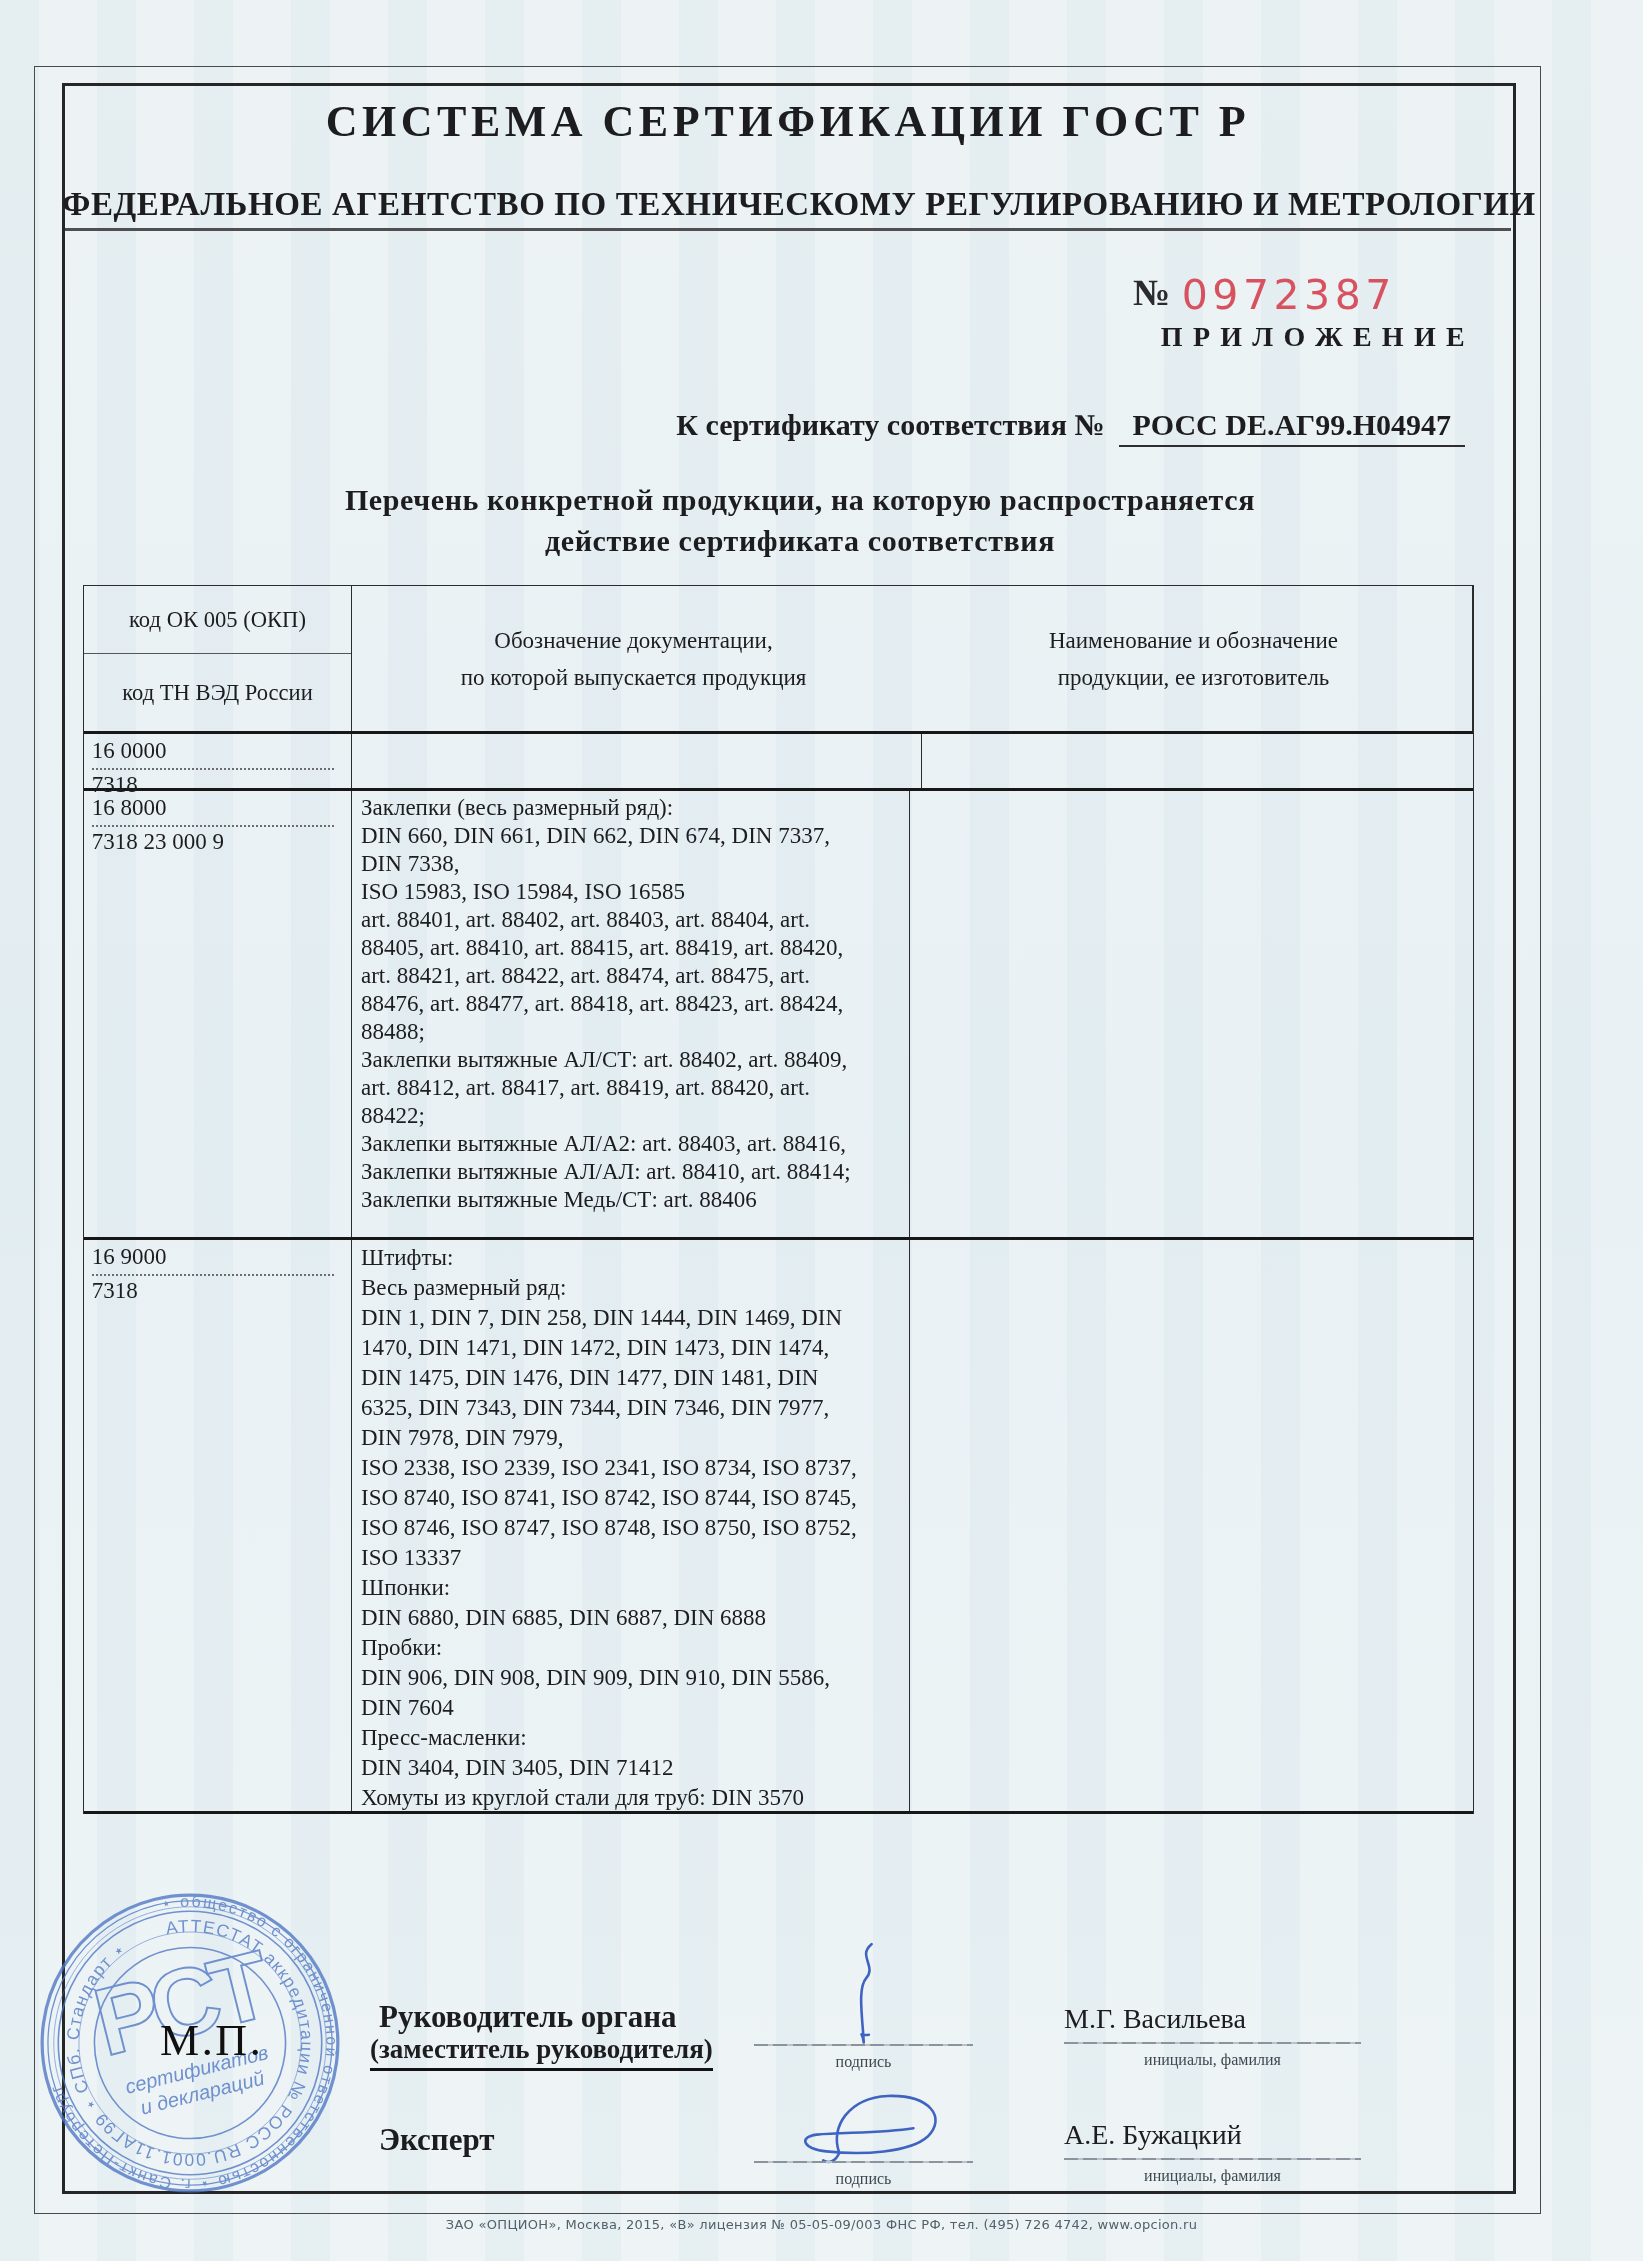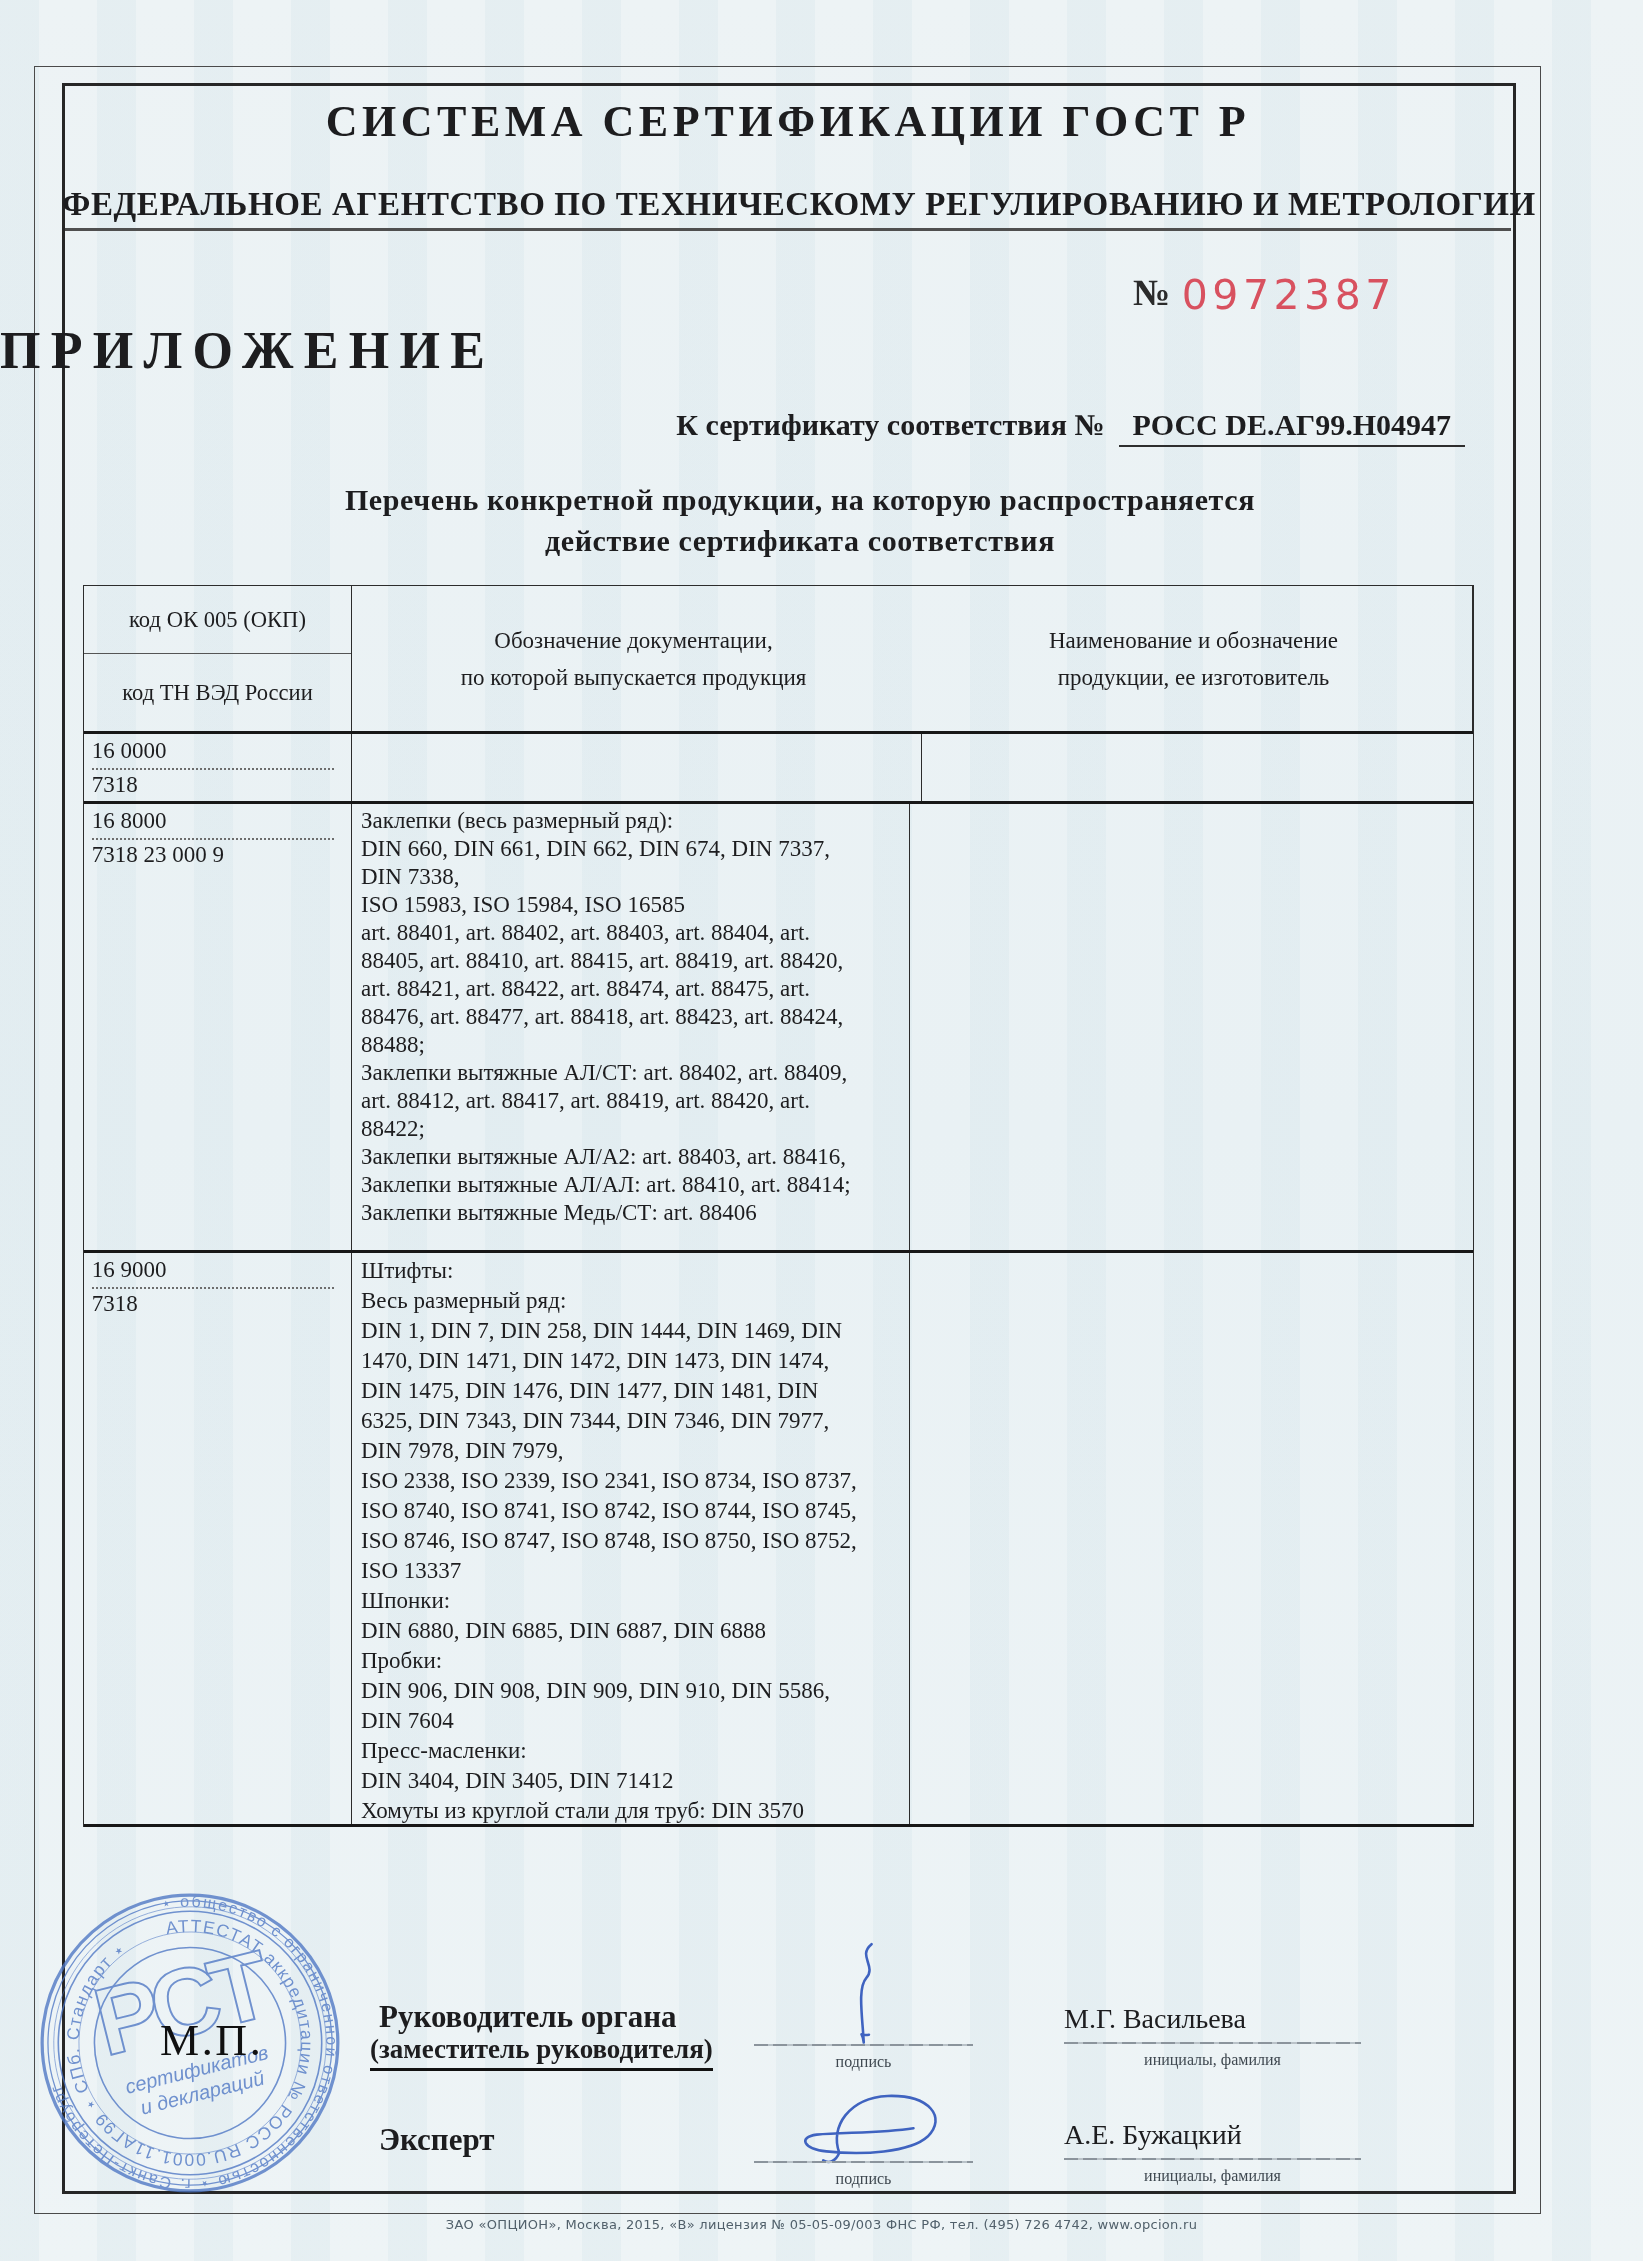--- a/index.html
+++ b/index.html
@@ -17,38 +17,38 @@
   .frame-inner{left:62px;top:83px;width:1448px;height:2105px;border:3.2px solid #262626;}
   
   .sys-title{left:62px;top:96px;width:1452px;text-align:center;font-size:44px;font-weight:bold;letter-spacing:4.5px;white-space:nowrap;}
   .agency-title{left:62px;top:186px;width:1452px;text-align:center;font-size:33px;font-weight:bold;letter-spacing:0.6px;white-space:nowrap;}
   .header-rule{left:65px;top:228px;width:1446px;height:3.2px;background:#4f4f4f;}
   
   .blank-no{left:1133px;top:271px;white-space:nowrap;}
   .blank-no .no-sign{font-size:37px;font-weight:bold;color:#2b2b2b;vertical-align:top;}
   .blank-no .no-digits{font-family:"DejaVu Sans","Liberation Sans",sans-serif;font-size:41px;font-weight:400;letter-spacing:4.5px;color:#d8515f;vertical-align:top;margin-left:9px;}
   
-  .doc-title{left:0px;top:321px;width:1465px;text-align:left;font-size:52px;font-weight:bold;letter-spacing:10.3px;}
+  .doc-title{left:10px;top:321px;width:1465px;text-align:right;font-size:28px;font-weight:bold;letter-spacing:10.3px;}
   .cert-line{left:0px;top:408px;width:1465px;text-align:right;font-size:30px;font-weight:bold;white-space:nowrap;}
   .cert-line .cert-no{font-weight:bold;border-bottom:2.6px solid #2e2e2e;padding:0 14px 3.9px 14px;margin-left:6.5px;}
   .subtitle{left:0px;top:483px;width:1600px;text-align:center;font-size:30px;font-weight:bold;letter-spacing:0.6px;white-space:nowrap;}
   .subtitle2{top:524px;}
   
   .ctable{left:83px;top:585px;width:1391px;border-top:1.9px solid #2c2c2c;border-left:1.9px solid #2c2c2c;border-right:1.9px solid #2c2c2c;box-sizing:border-box;}
   .trow{display:flex;box-sizing:border-box;border-bottom:3.9px solid #171717;}
   .thead-row{height:148px;border-bottom:3.9px solid #171717;}
   .cell{box-sizing:border-box;}
   .col1{width:268px;border-right:1.9px solid #2c2c2c;}
   .col2{width:558px;border-right:1.9px solid #2c2c2c;}
   .col3{flex:1;}
   .hd-c1{display:flex;flex-direction:column;}
   .hd-c1 .hd-c1-top{height:67px;border-bottom:1.9px solid #555;display:flex;align-items:center;justify-content:center;font-size:22.6px;}
   .hd-c1 .hd-c1-bot{flex:1;display:flex;align-items:center;justify-content:center;font-size:22.6px;}
   .hd-mid{display:flex;flex-direction:column;align-items:center;justify-content:center;font-size:23px;line-height:37px;text-align:center;}
-  .row1{height:70px;gap:12px;}
+  .row1{height:57px;gap:12px;}
   .row2{height:449px;justify-content:center;}
   .row3{height:574px;}
   .code-cell{padding:3.9px 6.5px 0 7.7px;font-size:23px;}
   .code-top{padding-bottom:3.9px;}
   .code-sep{border-bottom:2.6px dotted #6d6d6d;width:96%;margin-bottom:2.6px;}
   .name-cell{padding:3.2px 6.5px 0 9px;font-size:23px;}
   .row2 .name-cell div{line-height:28px;}
   .row3 .name-cell div{line-height:30px;}
   
   .role1{left:379px;top:1999px;font-size:31px;font-weight:bold;white-space:nowrap;}

